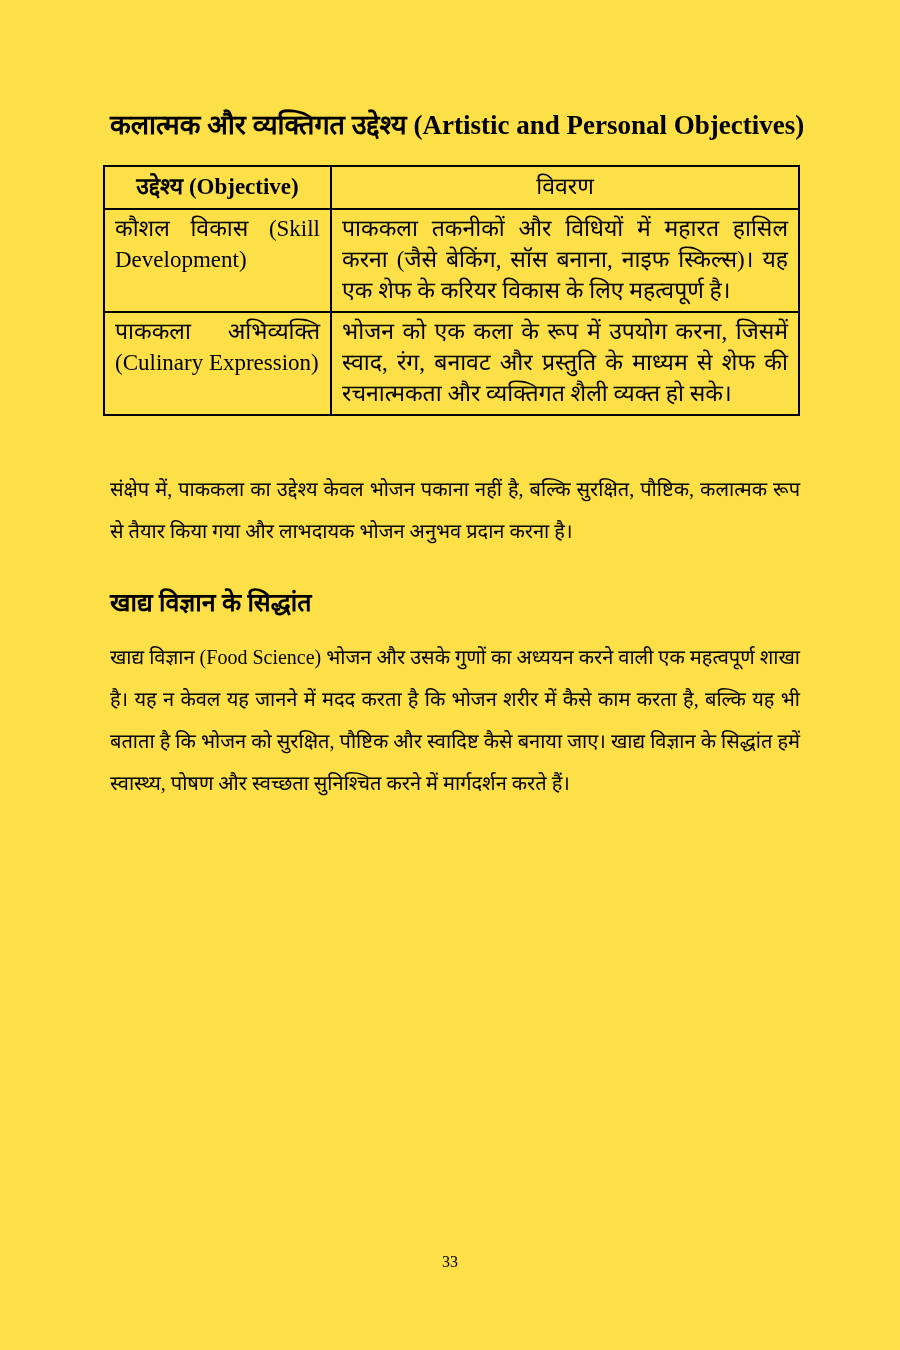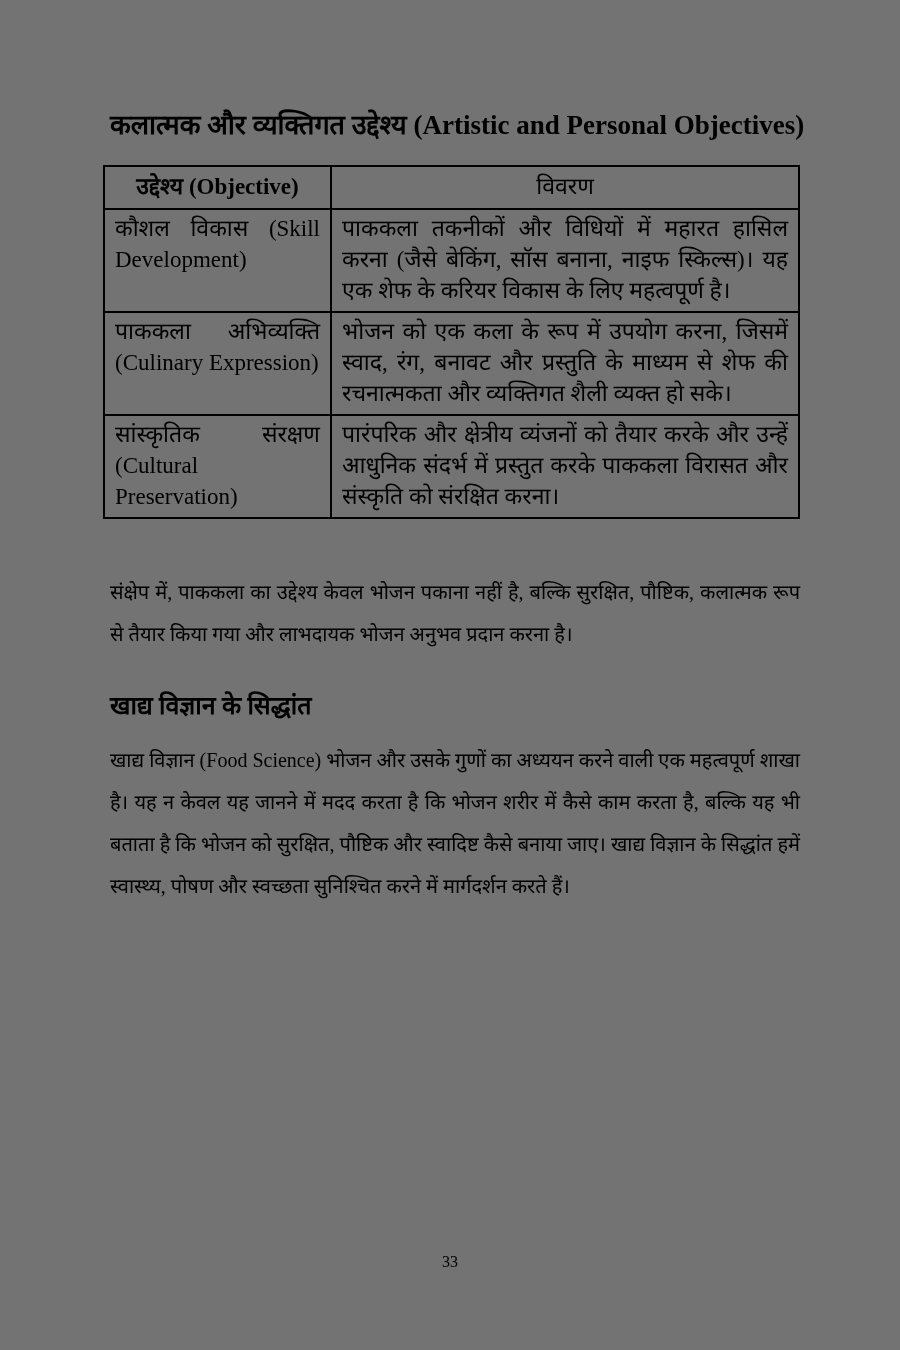--- a/index.html
+++ b/index.html
@@ -2,21 +2,21 @@
 <html><head>
 <meta charset="utf-8">
 <style>
   * { margin: 0; padding: 0; box-sizing: border-box; }
   html, body { background: #e9e9e9; }
   .page {
     position: relative;
     width: 900px;
     height: 1350px;
     margin: 0 auto;
-    background: #737373;
+    background: #fde047;
     color: #000000;
     font-family: "Liberation Serif", "DejaVu Serif", serif;
     overflow: hidden;
   }
   .content {
     position: absolute;
     top: 108px;
     left: 103px;
     width: 697px;
   }
@@ -97,24 +97,20 @@
       </thead>
       <tbody>
         <tr>
           <td class="obj-cell">कौशल विकास (Skill Development)</td>
           <td class="detail-cell">पाककला तकनीकों और विधियों में महारत हासिल करना (जैसे बेकिंग, सॉस बनाना, नाइफ स्किल्स)। यह एक शेफ के करियर विकास के लिए महत्वपूर्ण है।</td>
         </tr>
         <tr>
           <td class="obj-cell">पाककला अभिव्यक्ति (Culinary Expression)</td>
           <td class="detail-cell">भोजन को एक कला के रूप में उपयोग करना, जिसमें स्वाद, रंग, बनावट और प्रस्तुति के माध्यम से शेफ की रचनात्मकता और व्यक्तिगत शैली व्यक्त हो सके।</td>
         </tr>
-        <tr>
-          <td class="obj-cell">सांस्कृतिक संरक्षण (Cultural Preservation)</td>
-          <td class="detail-cell">पारंपरिक और क्षेत्रीय व्यंजनों को तैयार करके और उन्हें आधुनिक संदर्भ में प्रस्तुत करके पाककला विरासत और संस्कृति को संरक्षित करना।</td>
-        </tr>
       </tbody>
     </table>
 
     <p class="summary-para">संक्षेप में, पाककला का उद्देश्य केवल भोजन पकाना नहीं है, बल्कि सुरक्षित, पौष्टिक, कलात्मक रूप से तैयार किया गया और लाभदायक भोजन अनुभव प्रदान करना है।</p>
 
     <div class="section-heading">खाद्य विज्ञान के सिद्धांत</div>
 
     <p class="body-para">खाद्य विज्ञान (Food Science) भोजन और उसके गुणों का अध्ययन करने वाली एक महत्वपूर्ण शाखा है। यह न केवल यह जानने में मदद करता है कि भोजन शरीर में कैसे काम करता है, बल्कि यह भी बताता है कि भोजन को सुरक्षित, पौष्टिक और स्वादिष्ट कैसे बनाया जाए। खाद्य विज्ञान के सिद्धांत हमें स्वास्थ्य, पोषण और स्वच्छता सुनिश्चित करने में मार्गदर्शन करते हैं।</p>
 
   </div>

